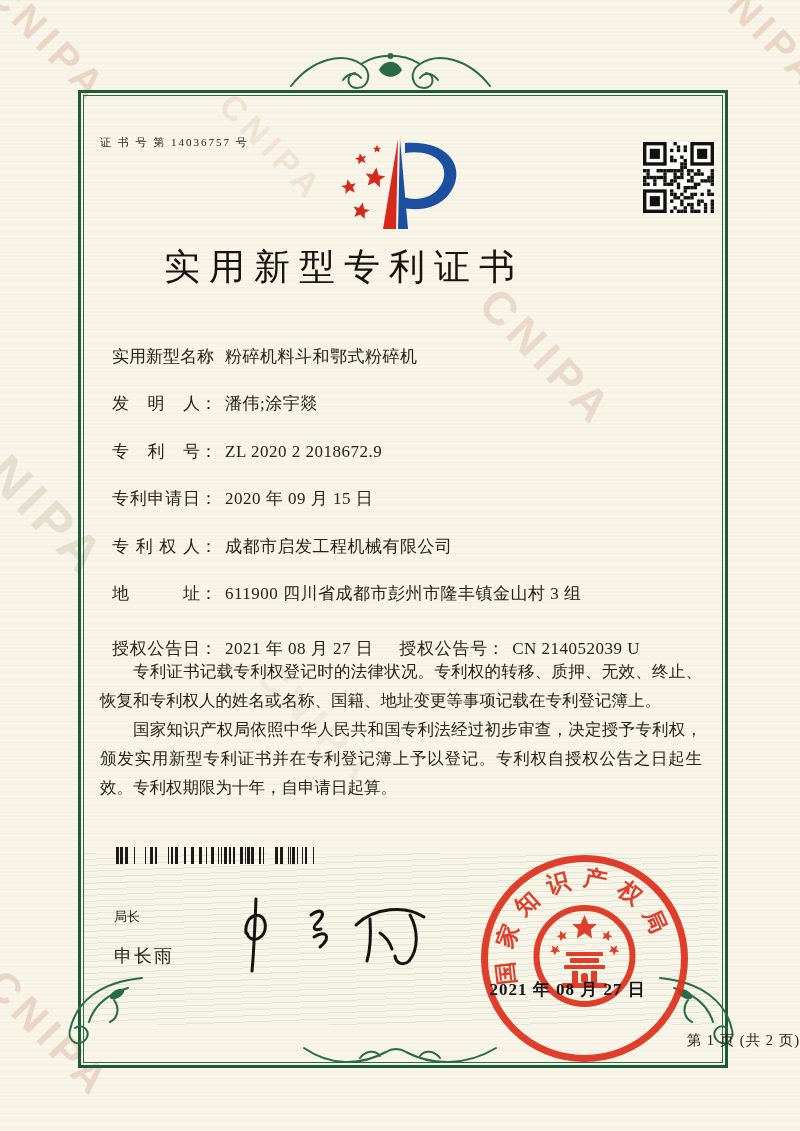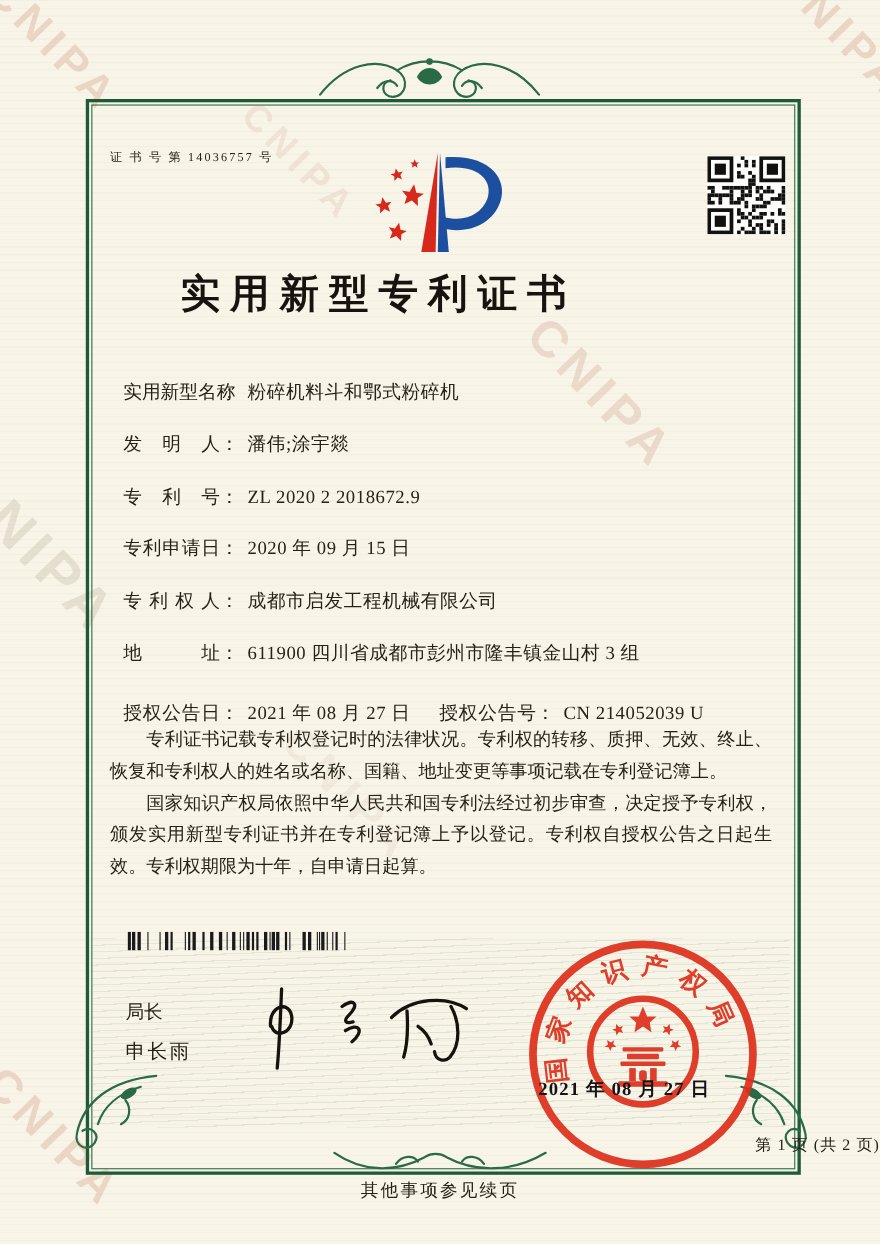--- a/index.html
+++ b/index.html
@@ -50,40 +50,40 @@
     pointer-events:none;
   }
 
   .cert-no{position:absolute;left:100px;top:135px;font-size:11px;letter-spacing:2px;}
 
   .logo{position:absolute;left:328px;top:136px;}
   .qr{position:absolute;left:643px;top:142px;width:71px;height:71px;background:#fdfdfb;}
 
   .title{
     position:absolute;left:0;top:243px;width:688px;text-align:center;
-    font-size:36px;font-weight:700;letter-spacing:9px;color:#17130e;
+    font-size:36px;font-weight:400;letter-spacing:9px;color:#17130e;
   }
 
   .frow{position:absolute;left:112px;font-size:17px;white-space:nowrap;}
   .flabel{display:inline-block;width:88px;text-align:justify;text-align-last:justify;}
   .fcolon{display:inline-block;}
   .fvalue{margin-left:8px;letter-spacing:0.5px;}
   .r0{top:345px;} .r1{top:392px;} .r2{top:440px;} .r3{top:487px;}
   .r4{top:535px;} .r5{top:582px;} .r6{top:637px;}
   .pair2{margin-left:26px;}
 
   .paras{
     position:absolute;left:100px;top:657px;width:602px;
     font-size:16.5px;line-height:29px;text-align:justify;
   }
   .paras p{margin:0;text-indent:2em;}
 
   .barcode{position:absolute;left:116px;top:847px;}
 
-  .sig-title{position:absolute;left:114px;top:908px;font-size:17px;font-family:Liberation Serif, serif;}
+  .sig-title{position:absolute;left:114px;top:908px;font-size:13px;font-family:Liberation Serif, serif;}
   .sig-name{position:absolute;left:114px;top:944px;font-size:18px;letter-spacing:2px;}
   .scrawl{position:absolute;left:228px;top:893px;}
 
   .seal{position:absolute;left:478px;top:852px;width:213px;height:213px;}
   .seal svg{position:absolute;left:0;top:0;opacity:0.92;}
   .seal-date{
     position:absolute;left:-18px;top:126px;width:215px;text-align:center;
     font-size:17px;color:#141414;letter-spacing:1px;font-weight:600;
   }
 
@@ -404,15 +404,14 @@
         <rect x="94" y="119" width="6" height="12"></rect>
         <rect x="113" y="119" width="6" height="12"></rect>
         <rect x="103" y="121" width="7" height="10" rx="3"></rect>
         <rect x="84" y="131" width="45" height="5" rx="1"></rect>
       </g>
     </svg>
     <span class="seal-date">2021 年 08 月 27 日</span>
   </div>
 
   <div class="page-ind">第 1 页 (共 2 页)</div>
-  <div class="cont-note">其他事项参见续页</div>
 
 </div>
 
 </body></html>

